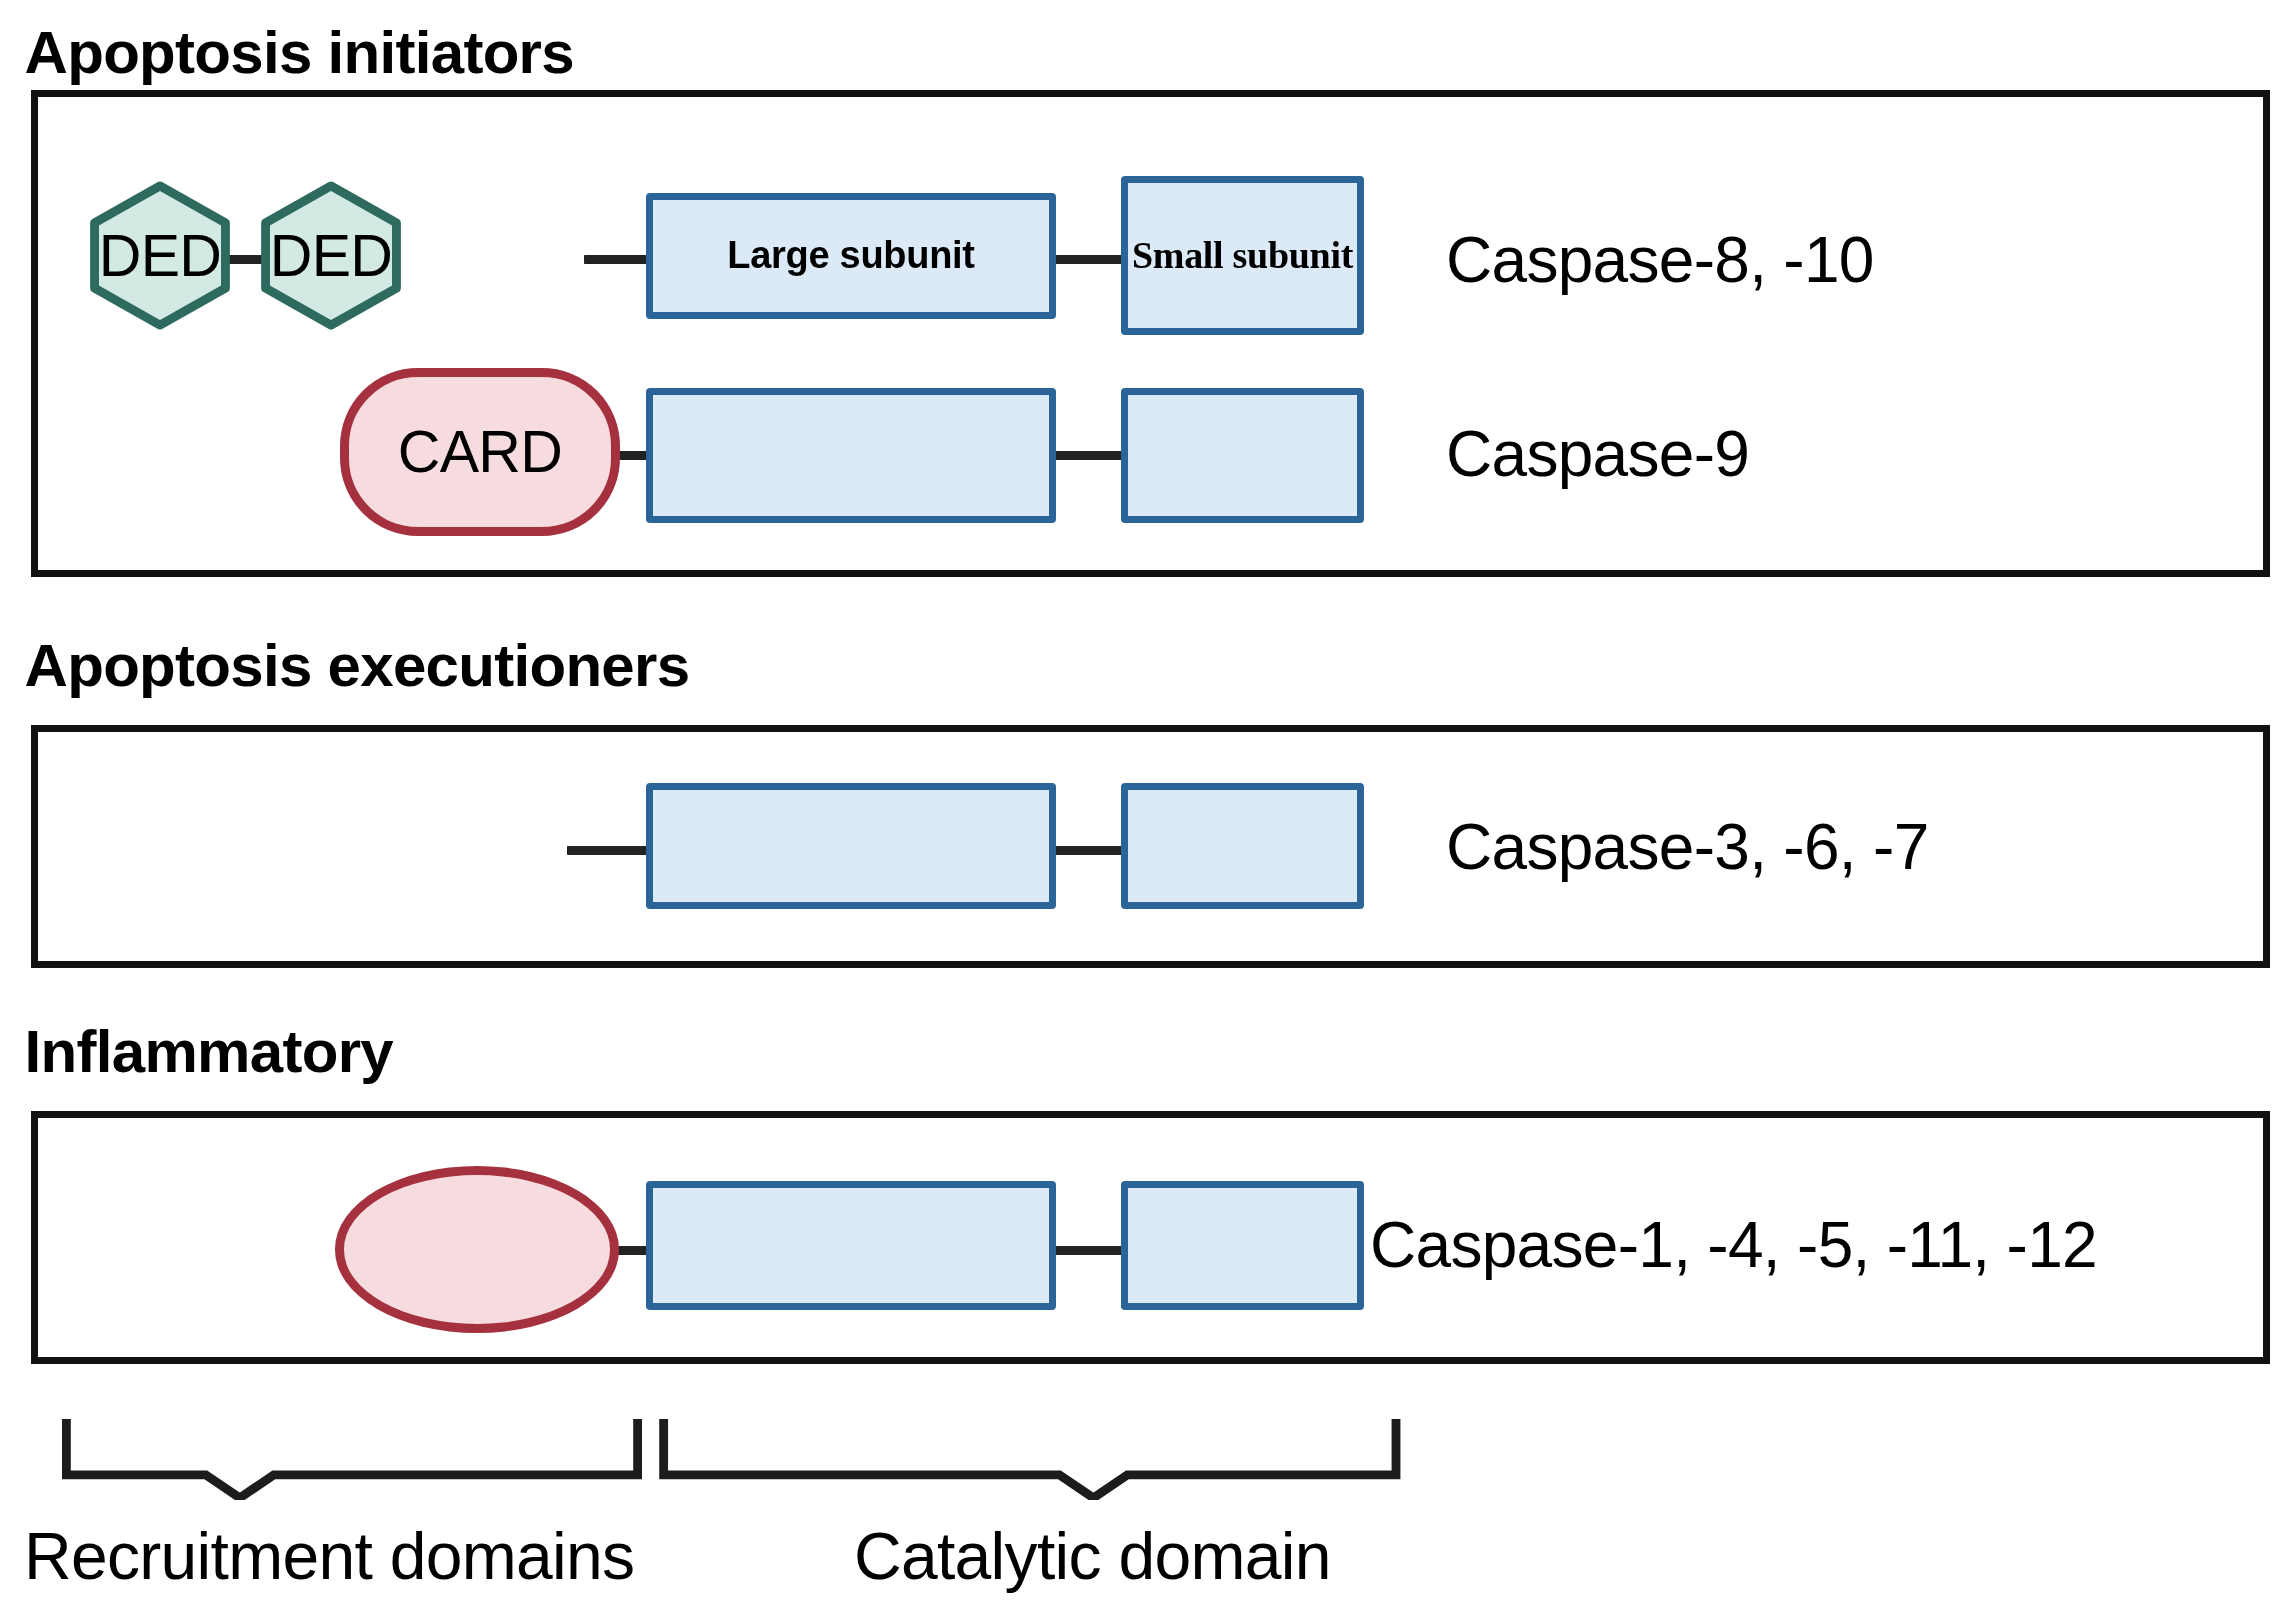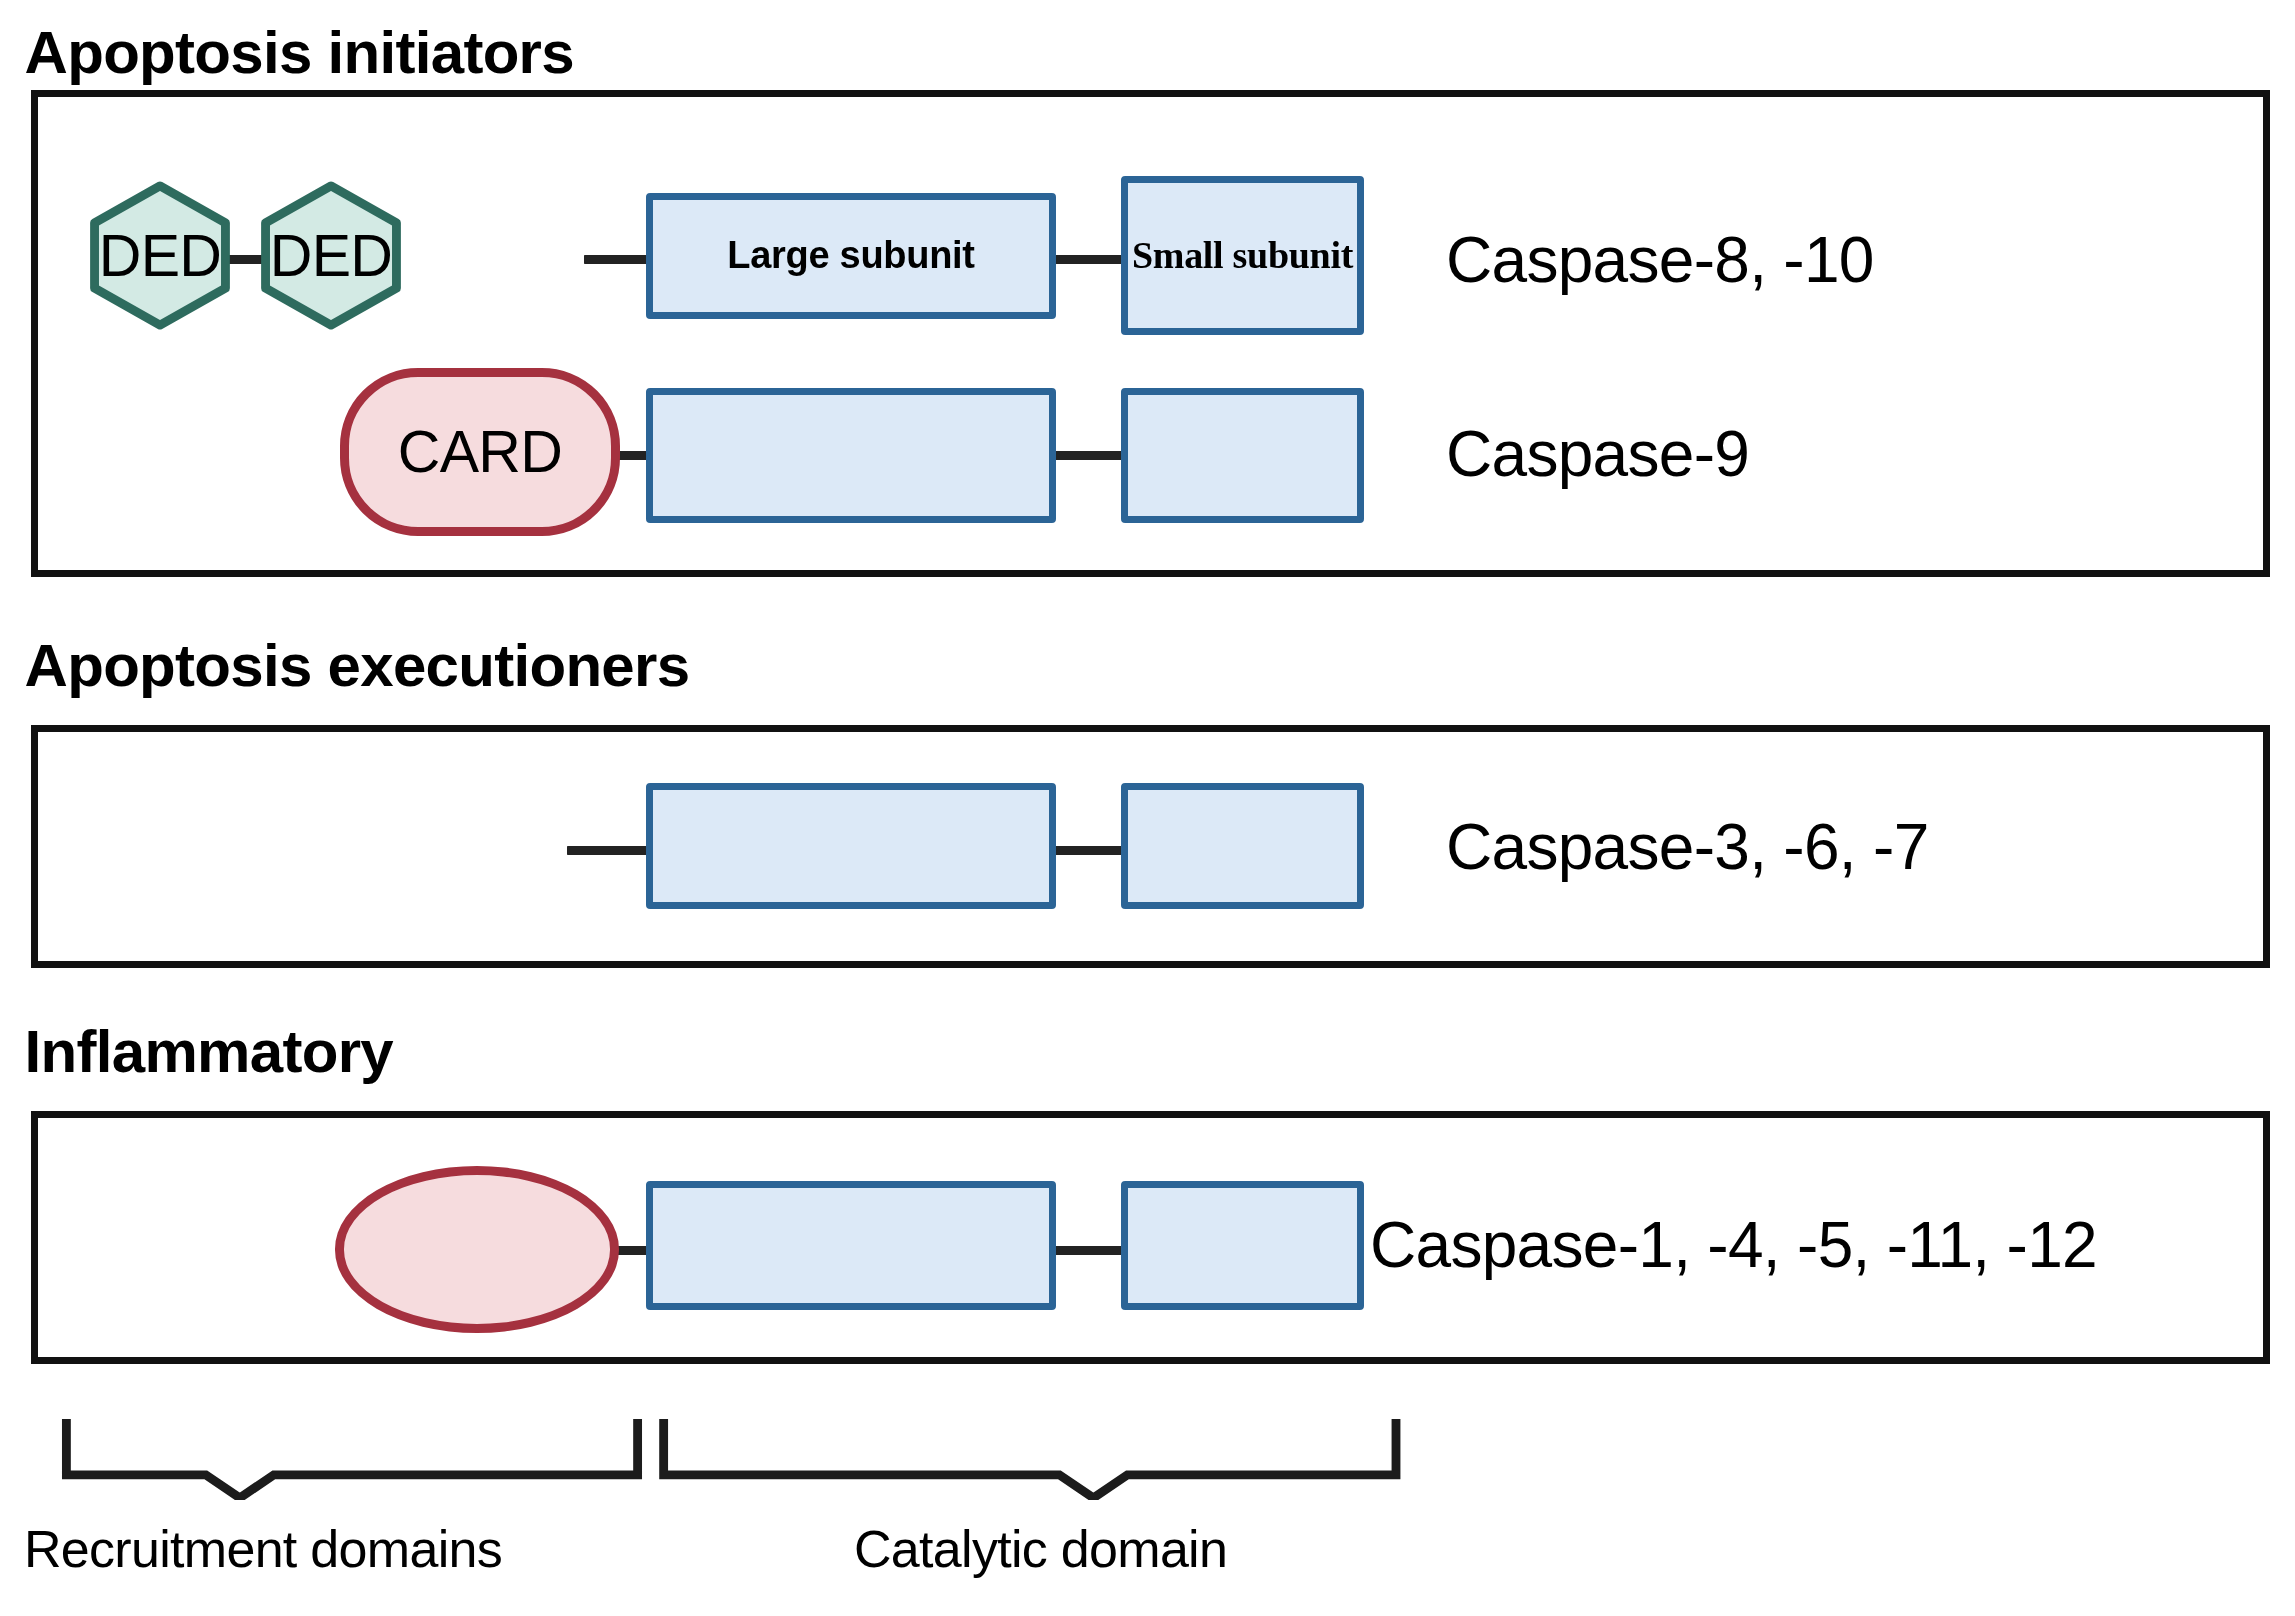--- a/index.html
+++ b/index.html
@@ -85,21 +85,21 @@
     white-space:nowrap;
     letter-spacing:-0.7px;
     color:#000;
   }
 
   .bracket{position:absolute;}
   .bracket svg{display:block;}
 
   .bracket-label{
     position:absolute;
-    font-size:52px;
+    font-size:66px;
     line-height:1;
     white-space:nowrap;
     letter-spacing:-0.7px;
     color:#000;
   }
 </style>
 </head>
 <body>
 
 <div id="stage">

